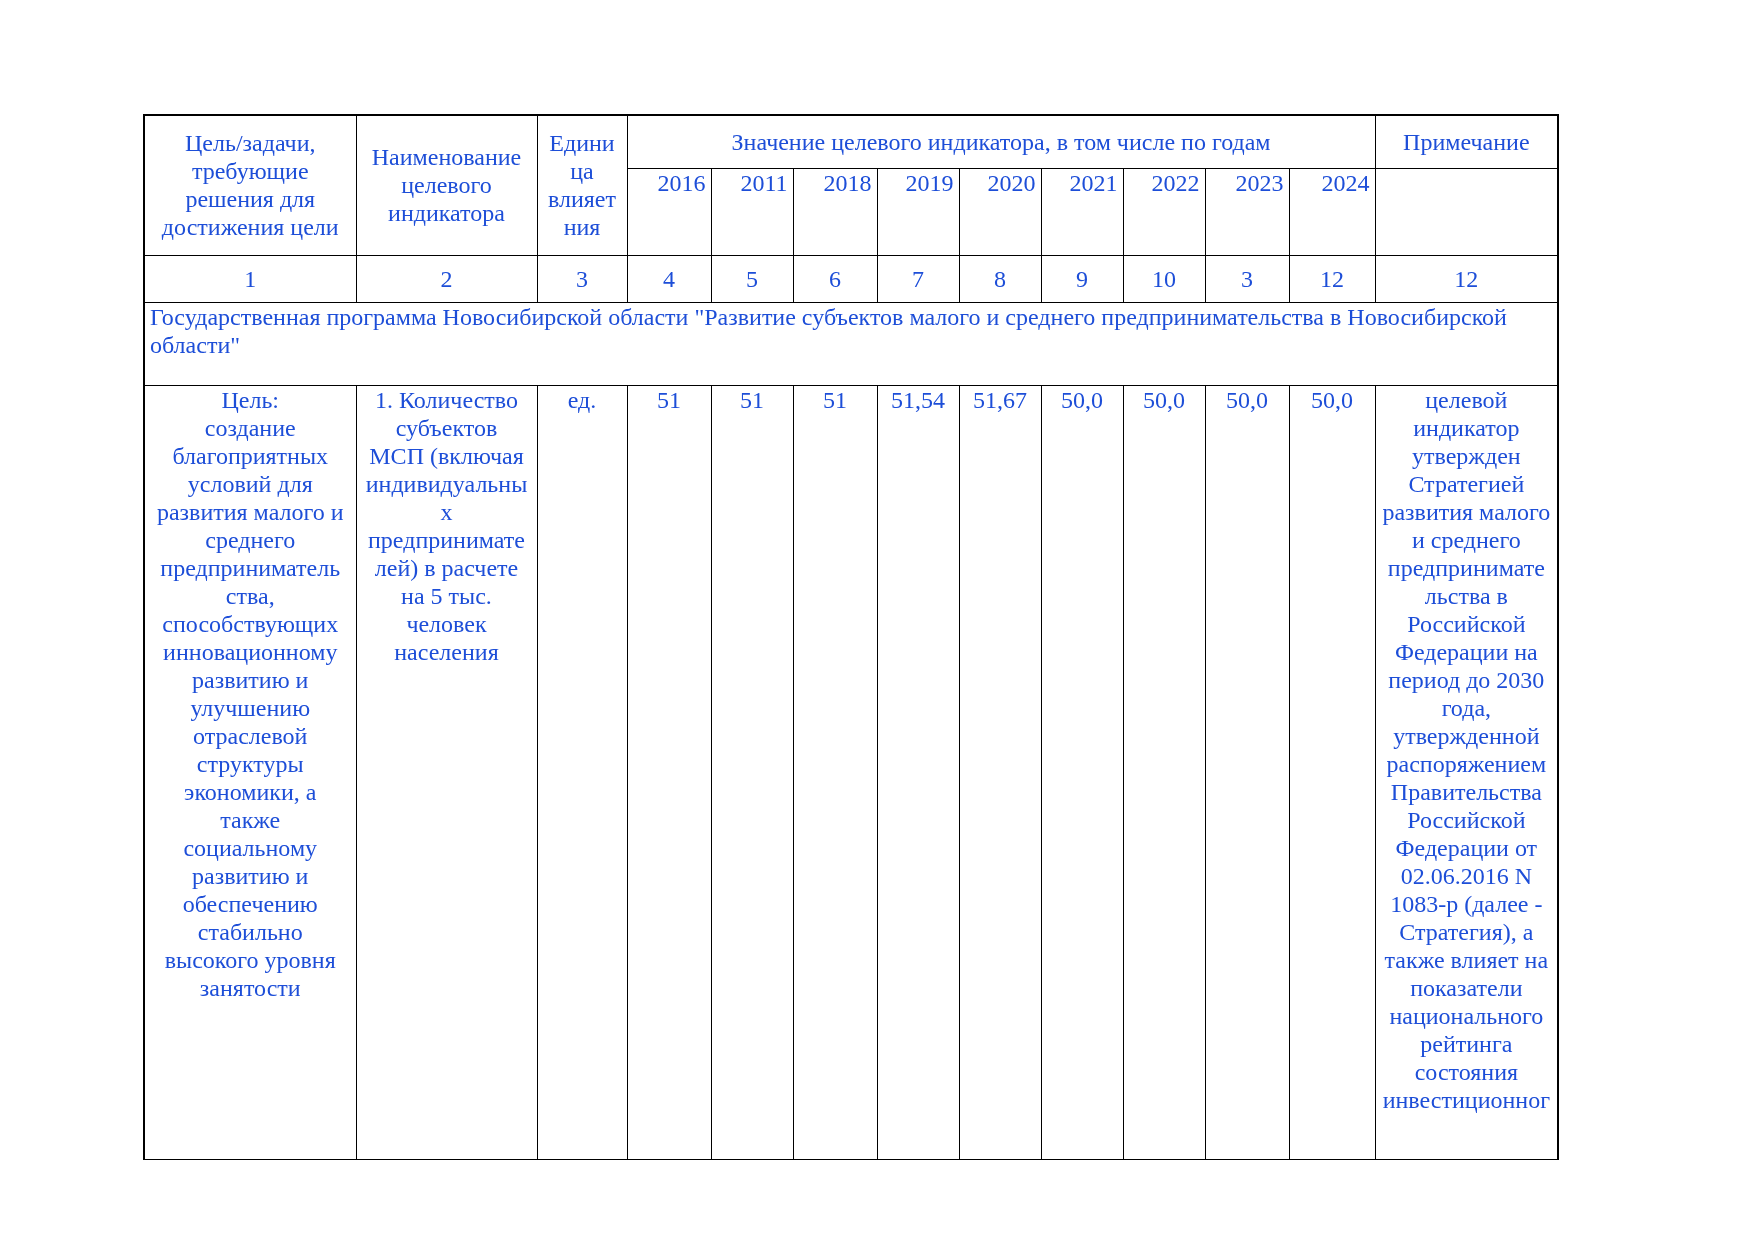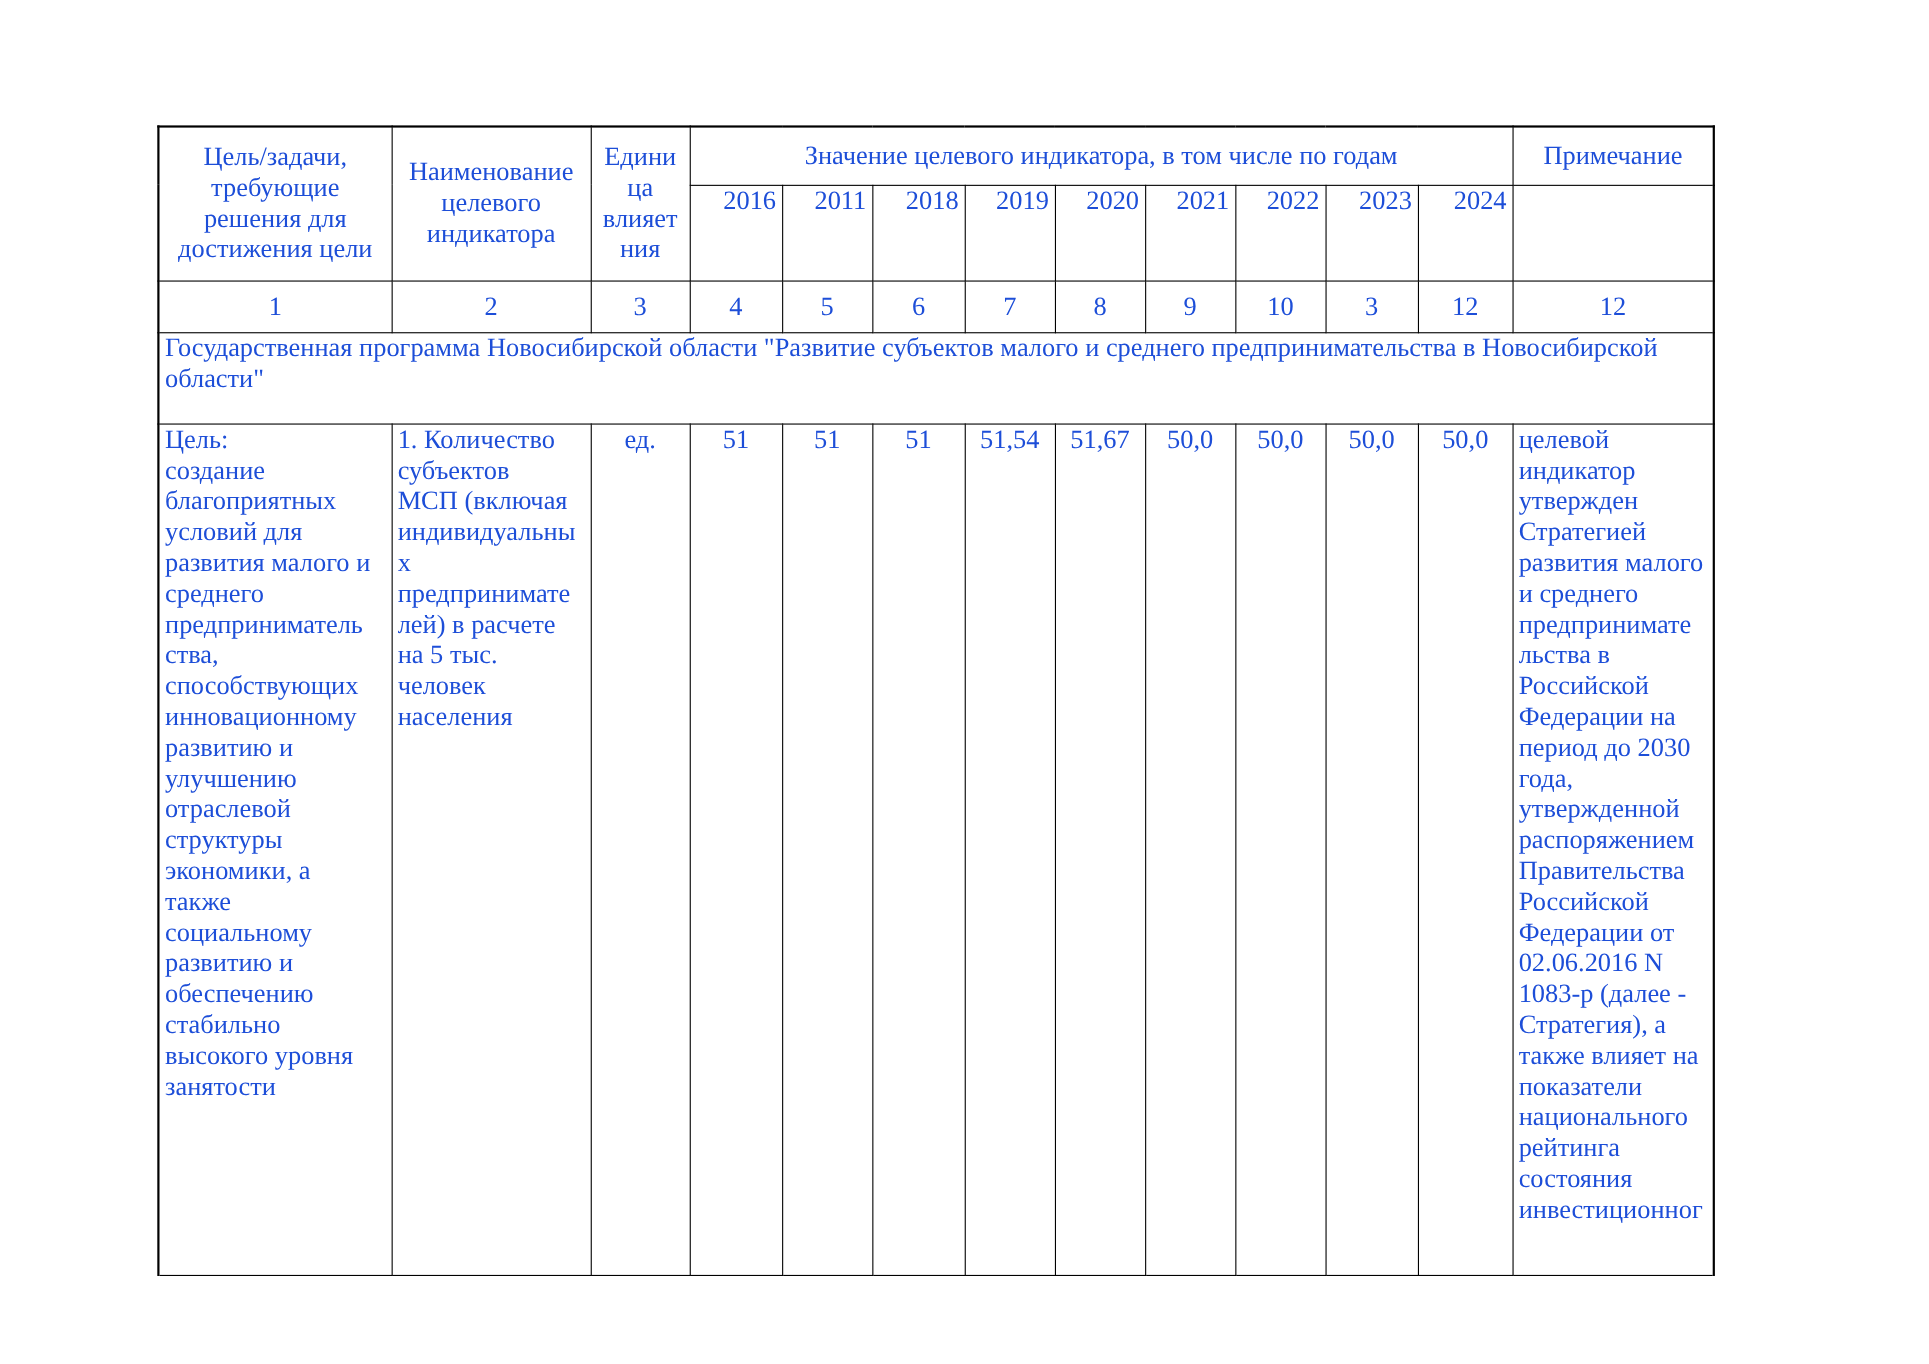--- a/index.html
+++ b/index.html
@@ -41,21 +41,21 @@
     padding-top: 12px;
   }
   td.num { text-align: center; vertical-align: middle; }
   td.program {
     text-align: left;
     vertical-align: top;
     padding: 12px 8px 6px 7px;
     margin-top: 23px;
   }
   td.cell-data {
-    text-align: left;
+    text-align: center;
     vertical-align: top;
     padding-top: 14px;
     line-height: 29px;
   }
   td.cell-data.center { text-align: center; }
   .pre { white-space: pre-line; }
   td.no-bottom { border-bottom: none; }
 </style>
 </head>
 <body>

